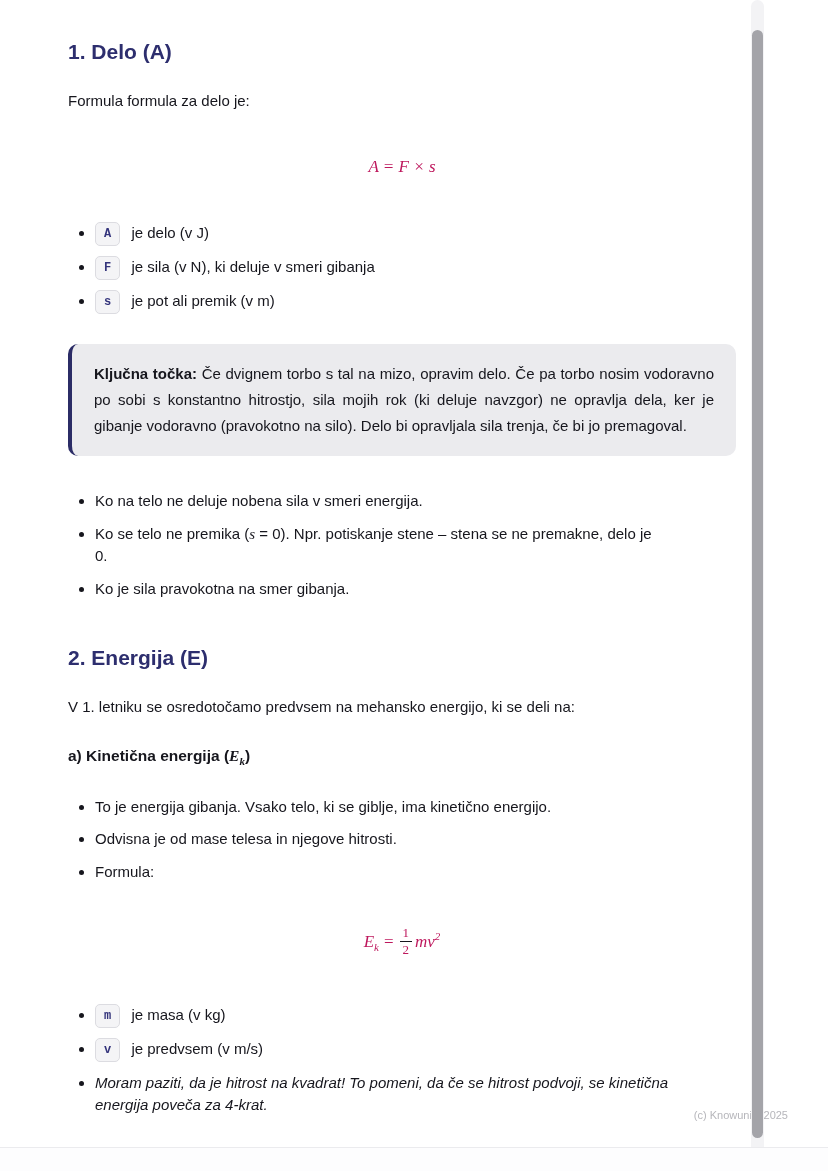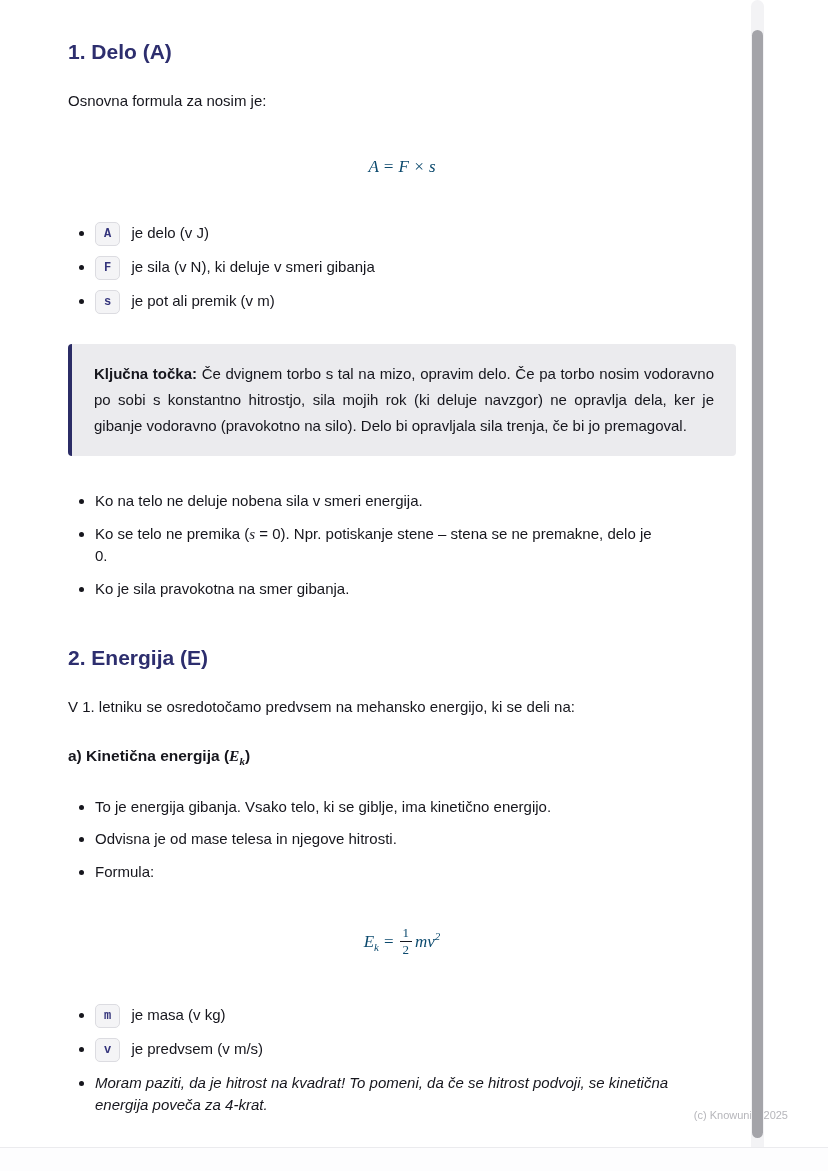--- a/index.html
+++ b/index.html
@@ -25,21 +25,21 @@
   }
   h2.sec.second { margin-top:42px; }
   p.para { margin:18px 0; }
   p.italic-para { font-style:italic; margin:34px 0 16px; color:#1b1b22; }
   .formula {
     display:block;
     text-align:center;
     margin:42px 0;
     font-size:17px;
     font-family:"Liberation Serif", serif;
-    color:#0c4a6e;
+    color:#be185d;
   }
   .it { font-style:italic; font-family:"Liberation Serif", serif; }
   .formula sub, .subhead sub { font-size:11px; font-family:"Liberation Serif", serif; font-style:italic; }
   .formula sup { font-size:11px; font-family:"Liberation Serif", serif; font-style:italic; }
   .eq { margin:0 5px; font-style:normal; }
   .frac { display:inline-block; vertical-align:middle; text-align:center; margin:0 3px 4px 1px; font-style:normal; }
   .frac span { display:block; font-size:13px; line-height:1.2; padding:0 3px; font-style:normal; }
   .frac .den { border-top:1px solid #16161d; }
   ul.blist { list-style:disc; padding-left:27px; margin:26px 0; }
   ul.blist li { margin:10px 0; }
@@ -53,21 +53,21 @@
     background:#f4f4f6;
     border:1px solid #dcdce1;
     border-radius:5px;
     padding:2px 8px;
     margin-right:7px;
     vertical-align:1px;
   }
   .callout {
     background:#ebebee;
     border-left:4px solid #2b2c66;
-    border-radius:4px;
+    border-radius:10px;
     padding:17px 22px;
     margin:30px 0 34px 0;
     line-height:1.75;
     text-align:justify;
   }
   .callout b { font-weight:700; }
   .sv { font-family:"Liberation Serif", serif; font-style:italic; }
   .subhead { font-weight:700; margin:26px 0 20px; font-size:15.5px; }
   .subhead .sv { font-weight:700; }
   li.note { font-style:italic; max-width:620px; }
@@ -99,21 +99,21 @@
     background:#fdfdfe;
   }
 </style>
 </head>
 <body>
 
 <div class="page">
 
   <h2 class="sec">1. Delo (A)</h2>
 
-  <p class="para">Osnovna formula za nosim je:</p>
+  <p class="para">Formula formula za delo je:</p>
 
   <div class="formula it">A = F × s</div>
 
   <ul class="blist">
     <li>
       <span class="badge">A</span>
       <span>je delo (v J)</span>
     </li>
     <li>
       <span class="badge">F</span>

